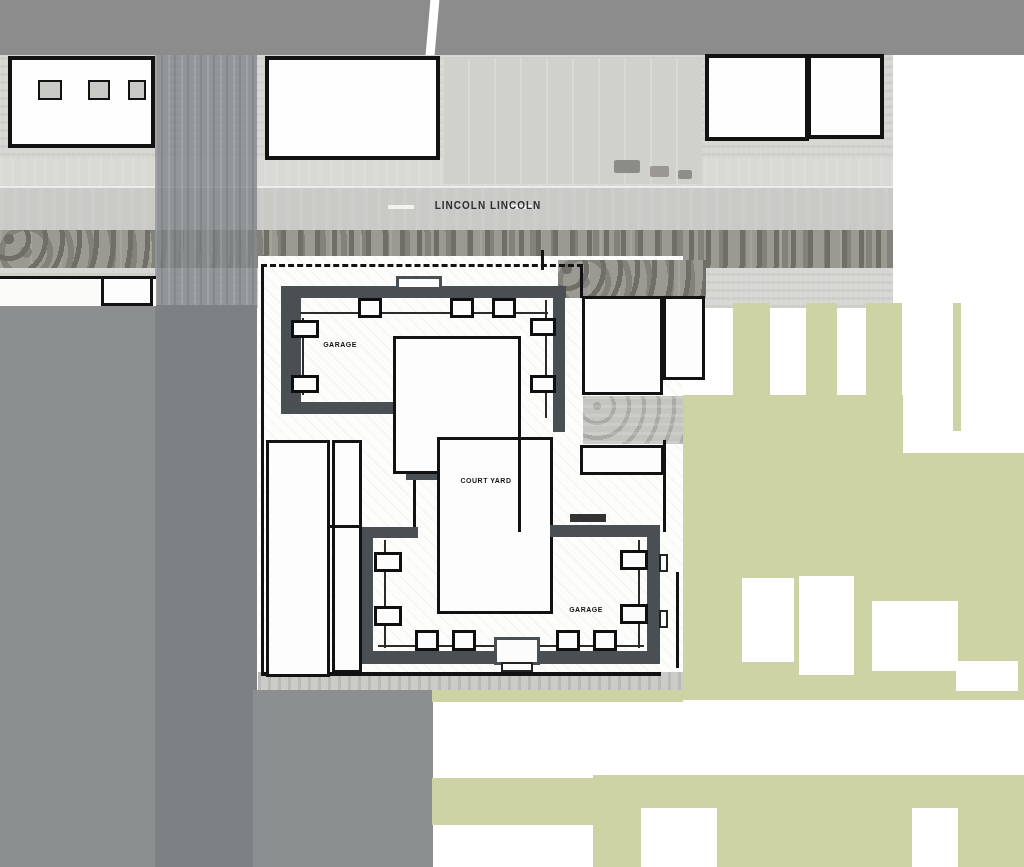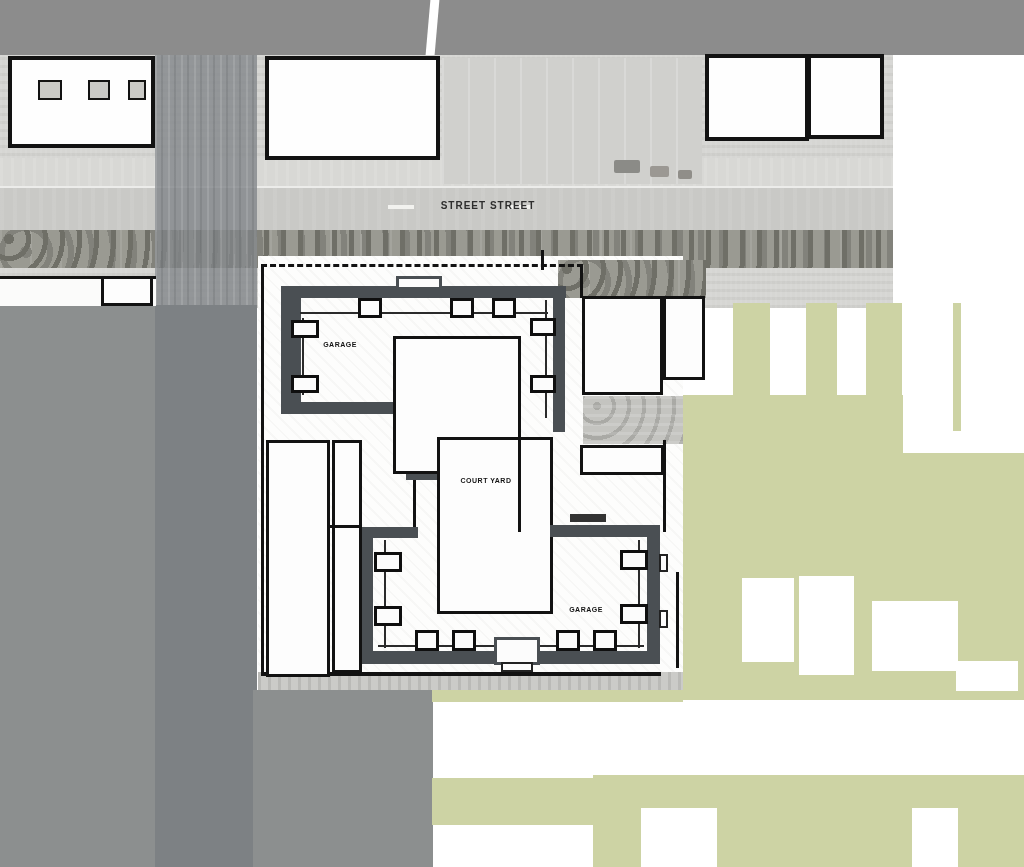--- a/index.html
+++ b/index.html
@@ -57,21 +57,21 @@
   <div class="abs sidewalk" style="left:0;top:158px;width:893px;height:28px;"></div>
   <div class="abs street" style="left:0;top:186px;width:893px;height:46px;"></div>
   <div class="abs" style="left:388px;top:205px;width:26px;height:4px;background:#f2f2ef;"></div>
   <div class="abs" style="left:508px;top:205px;width:24px;height:4px;background:#f2f2ef;"></div>
   <div class="abs trees" style="left:0;top:230px;width:893px;height:38px;"></div>
   <div class="abs" style="left:442px;top:58px;width:260px;height:126px;background-color:#d0d0cd;background-image:repeating-linear-gradient(90deg, rgba(255,255,255,.20) 0 2px, transparent 2px 26px);"></div>
   <div class="abs car" style="left:614px;top:160px;width:26px;height:13px;background:#8b8b87;"></div>
   <div class="abs car" style="left:650px;top:166px;width:19px;height:11px;background:#9b9893;"></div>
   <div class="abs car" style="left:678px;top:170px;width:14px;height:9px;background:#908e89;"></div>
 
-  <div class="abs streetlbl" style="left:408px;top:200px;width:160px;">STREET STREET</div>
+  <div class="abs streetlbl" style="left:408px;top:200px;width:160px;">LINCOLN LINCOLN</div>
 
   <div class="abs roadtex" style="left:155px;top:45px;width:102px;height:262px;"></div>
   <div class="abs roadflat" style="left:155px;top:305px;width:102px;height:562px;"></div>
 
   <div class="abs grayblock" style="left:0;top:305px;width:155px;height:562px;"></div>
   <div class="abs grayblock" style="left:253px;top:690px;width:180px;height:177px;"></div>
 
   <div class="abs topbar" style="left:0;top:0;width:1024px;height:55px;"></div>
   <div class="abs" style="left:428px;top:0;width:9px;height:55px;background:#ffffff;transform:skewX(-5deg);"></div>
 

